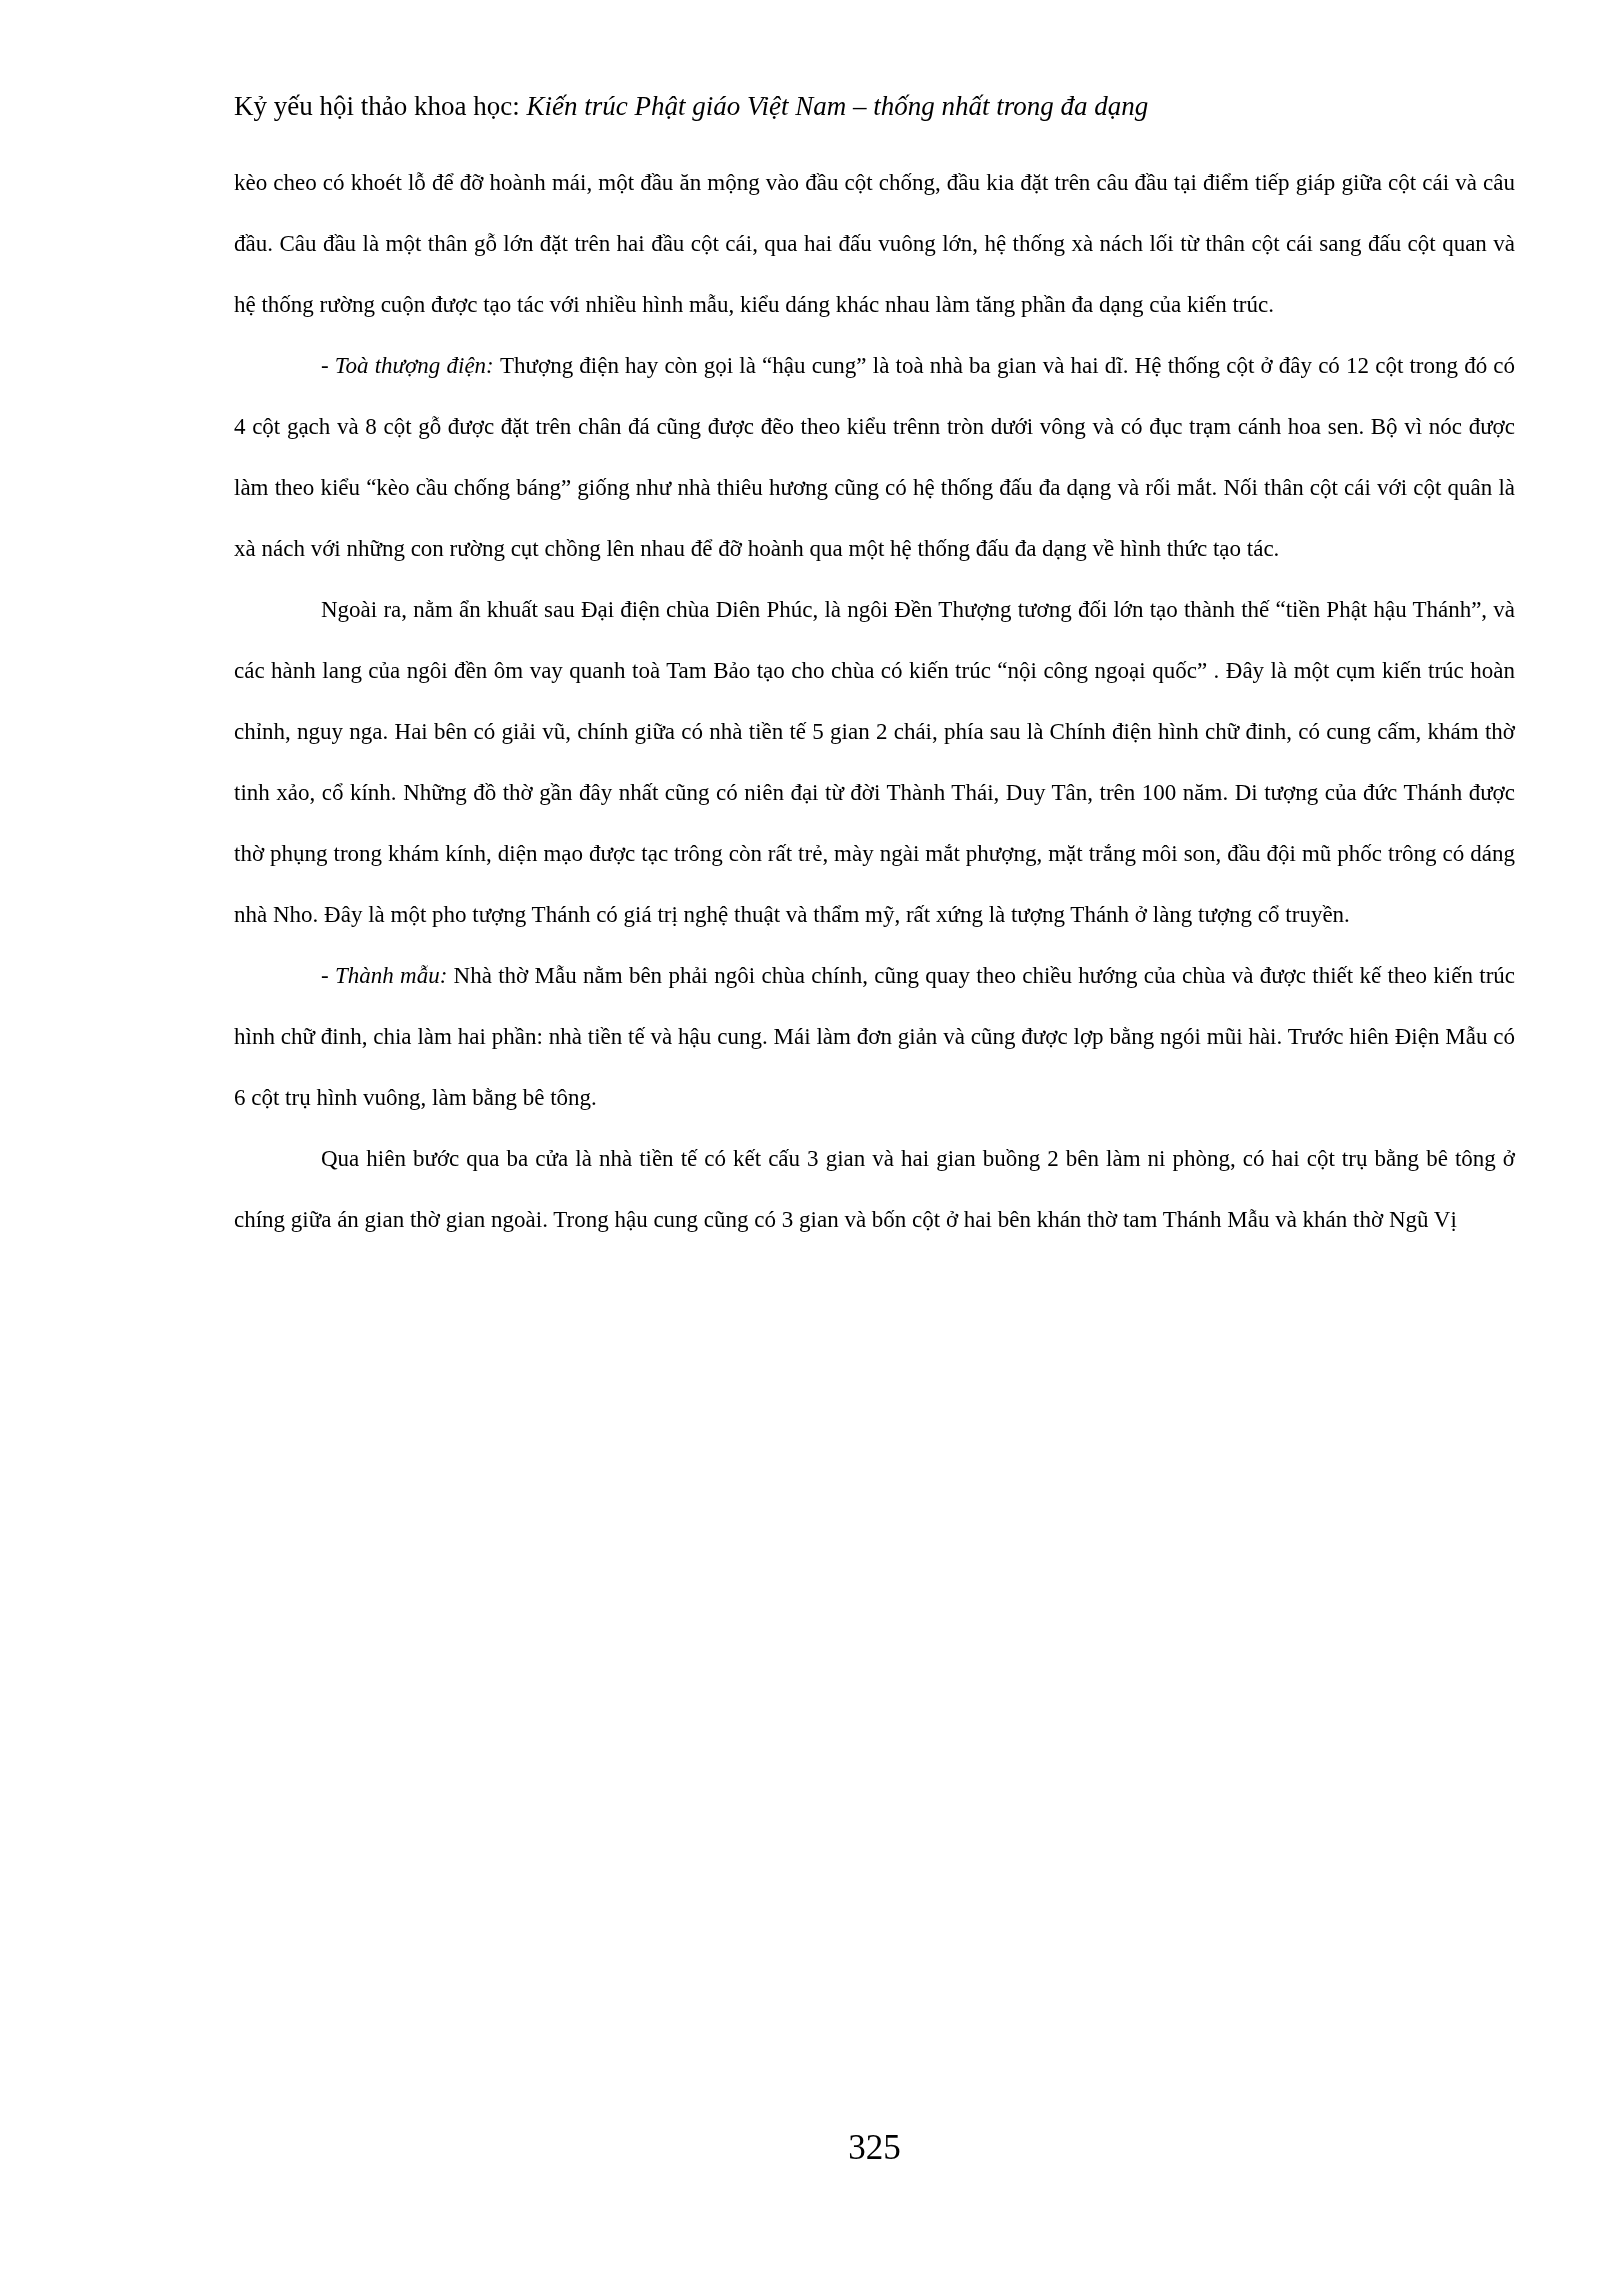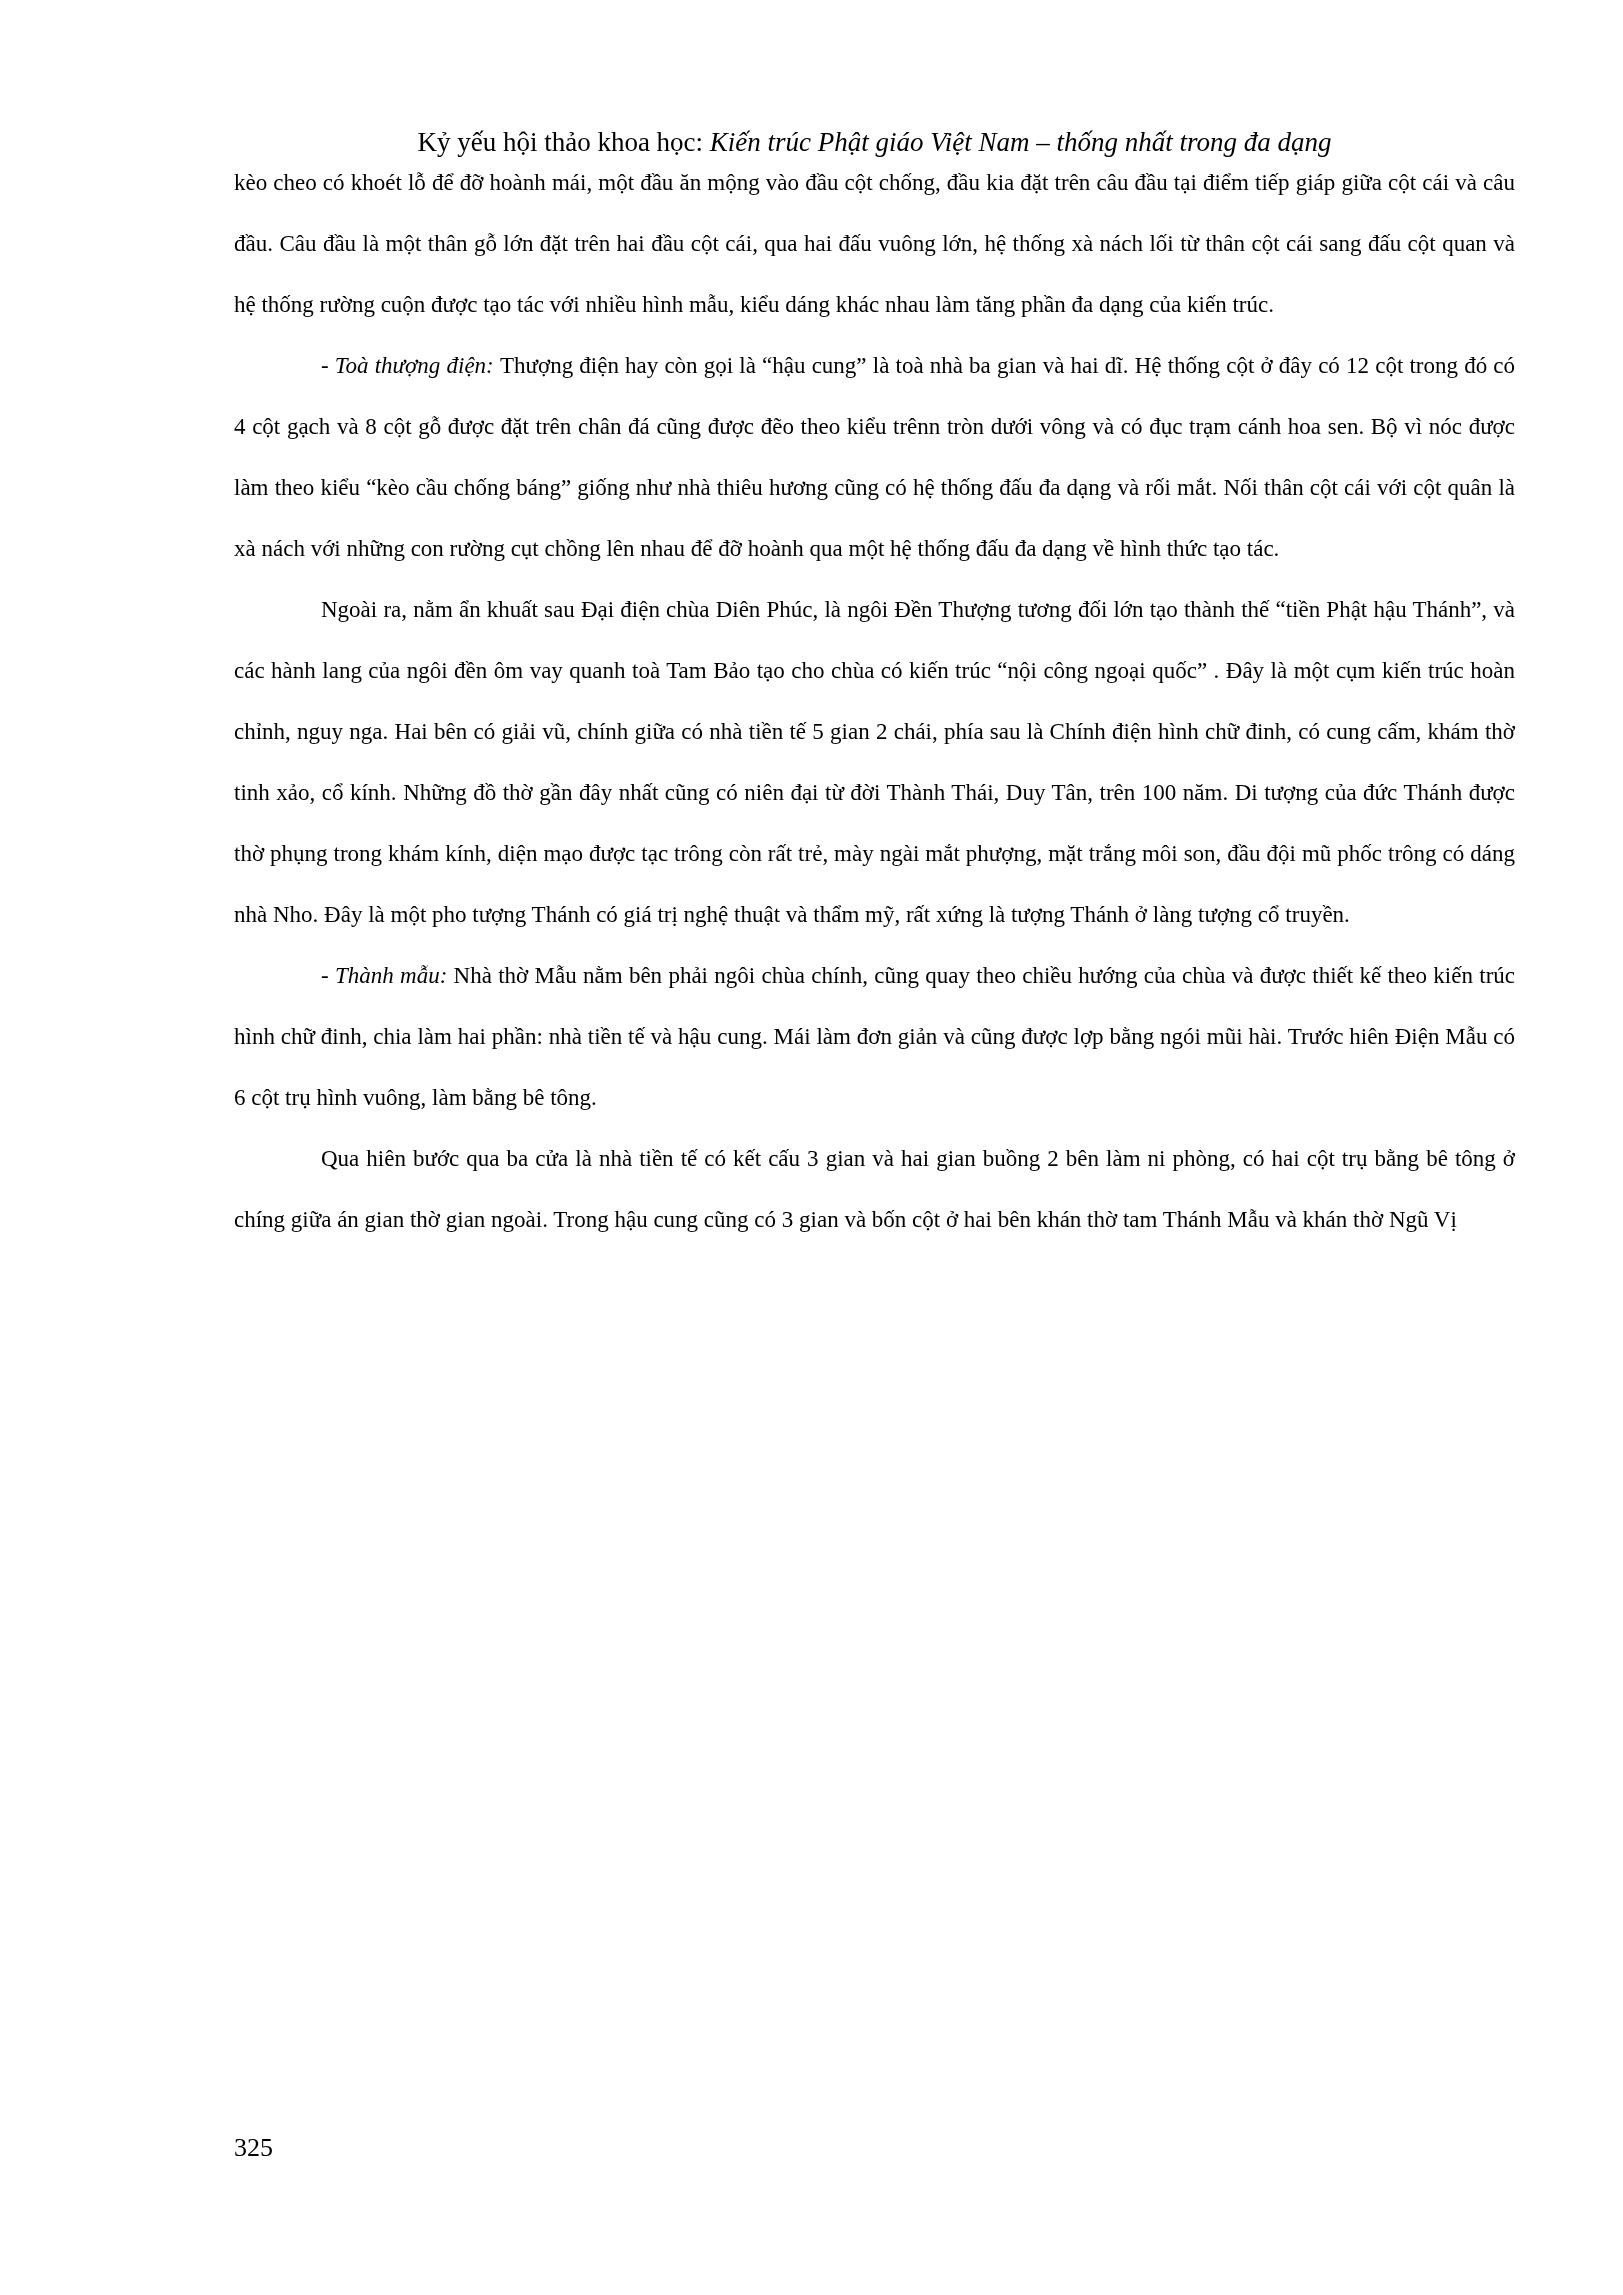--- a/index.html
+++ b/index.html
@@ -16,25 +16,24 @@
     font-family: "Liberation Serif", serif;
     overflow: hidden;
   }
   .text-col {
     position: absolute;
     left: 234px;
     width: 1281px;
   }
   .running-header {
     top: 90px;
-    text-align: center;
+    text-align: left;
     font-size: 27px;
     line-height: 33px;
     white-space: nowrap;
-    margin-top: 36px;
   }
   .running-header .hdr-italic {
     font-style: italic;
   }
   .content {
     top: 152px;
     text-align: justify;
     font-size: 23px;
     line-height: 61px;
   }
@@ -44,22 +43,22 @@
     text-indent: 87px;
   }
   .content p.no-indent {
     text-indent: 0;
   }
   .lead-italic {
     font-style: italic;
   }
   .page-number {
     top: 2117px;
-    text-align: left;
-    font-size: 26px;
+    text-align: center;
+    font-size: 35px;
     line-height: 61px;
   }
 </style>
 </head>
 <body>
 
 <div class="page">
 
   <div class="text-col running-header">
     <span>Kỷ yếu hội thảo khoa học: </span><span class="hdr-italic">Kiến trúc Phật giáo Việt Nam – thống nhất trong đa dạng</span>

